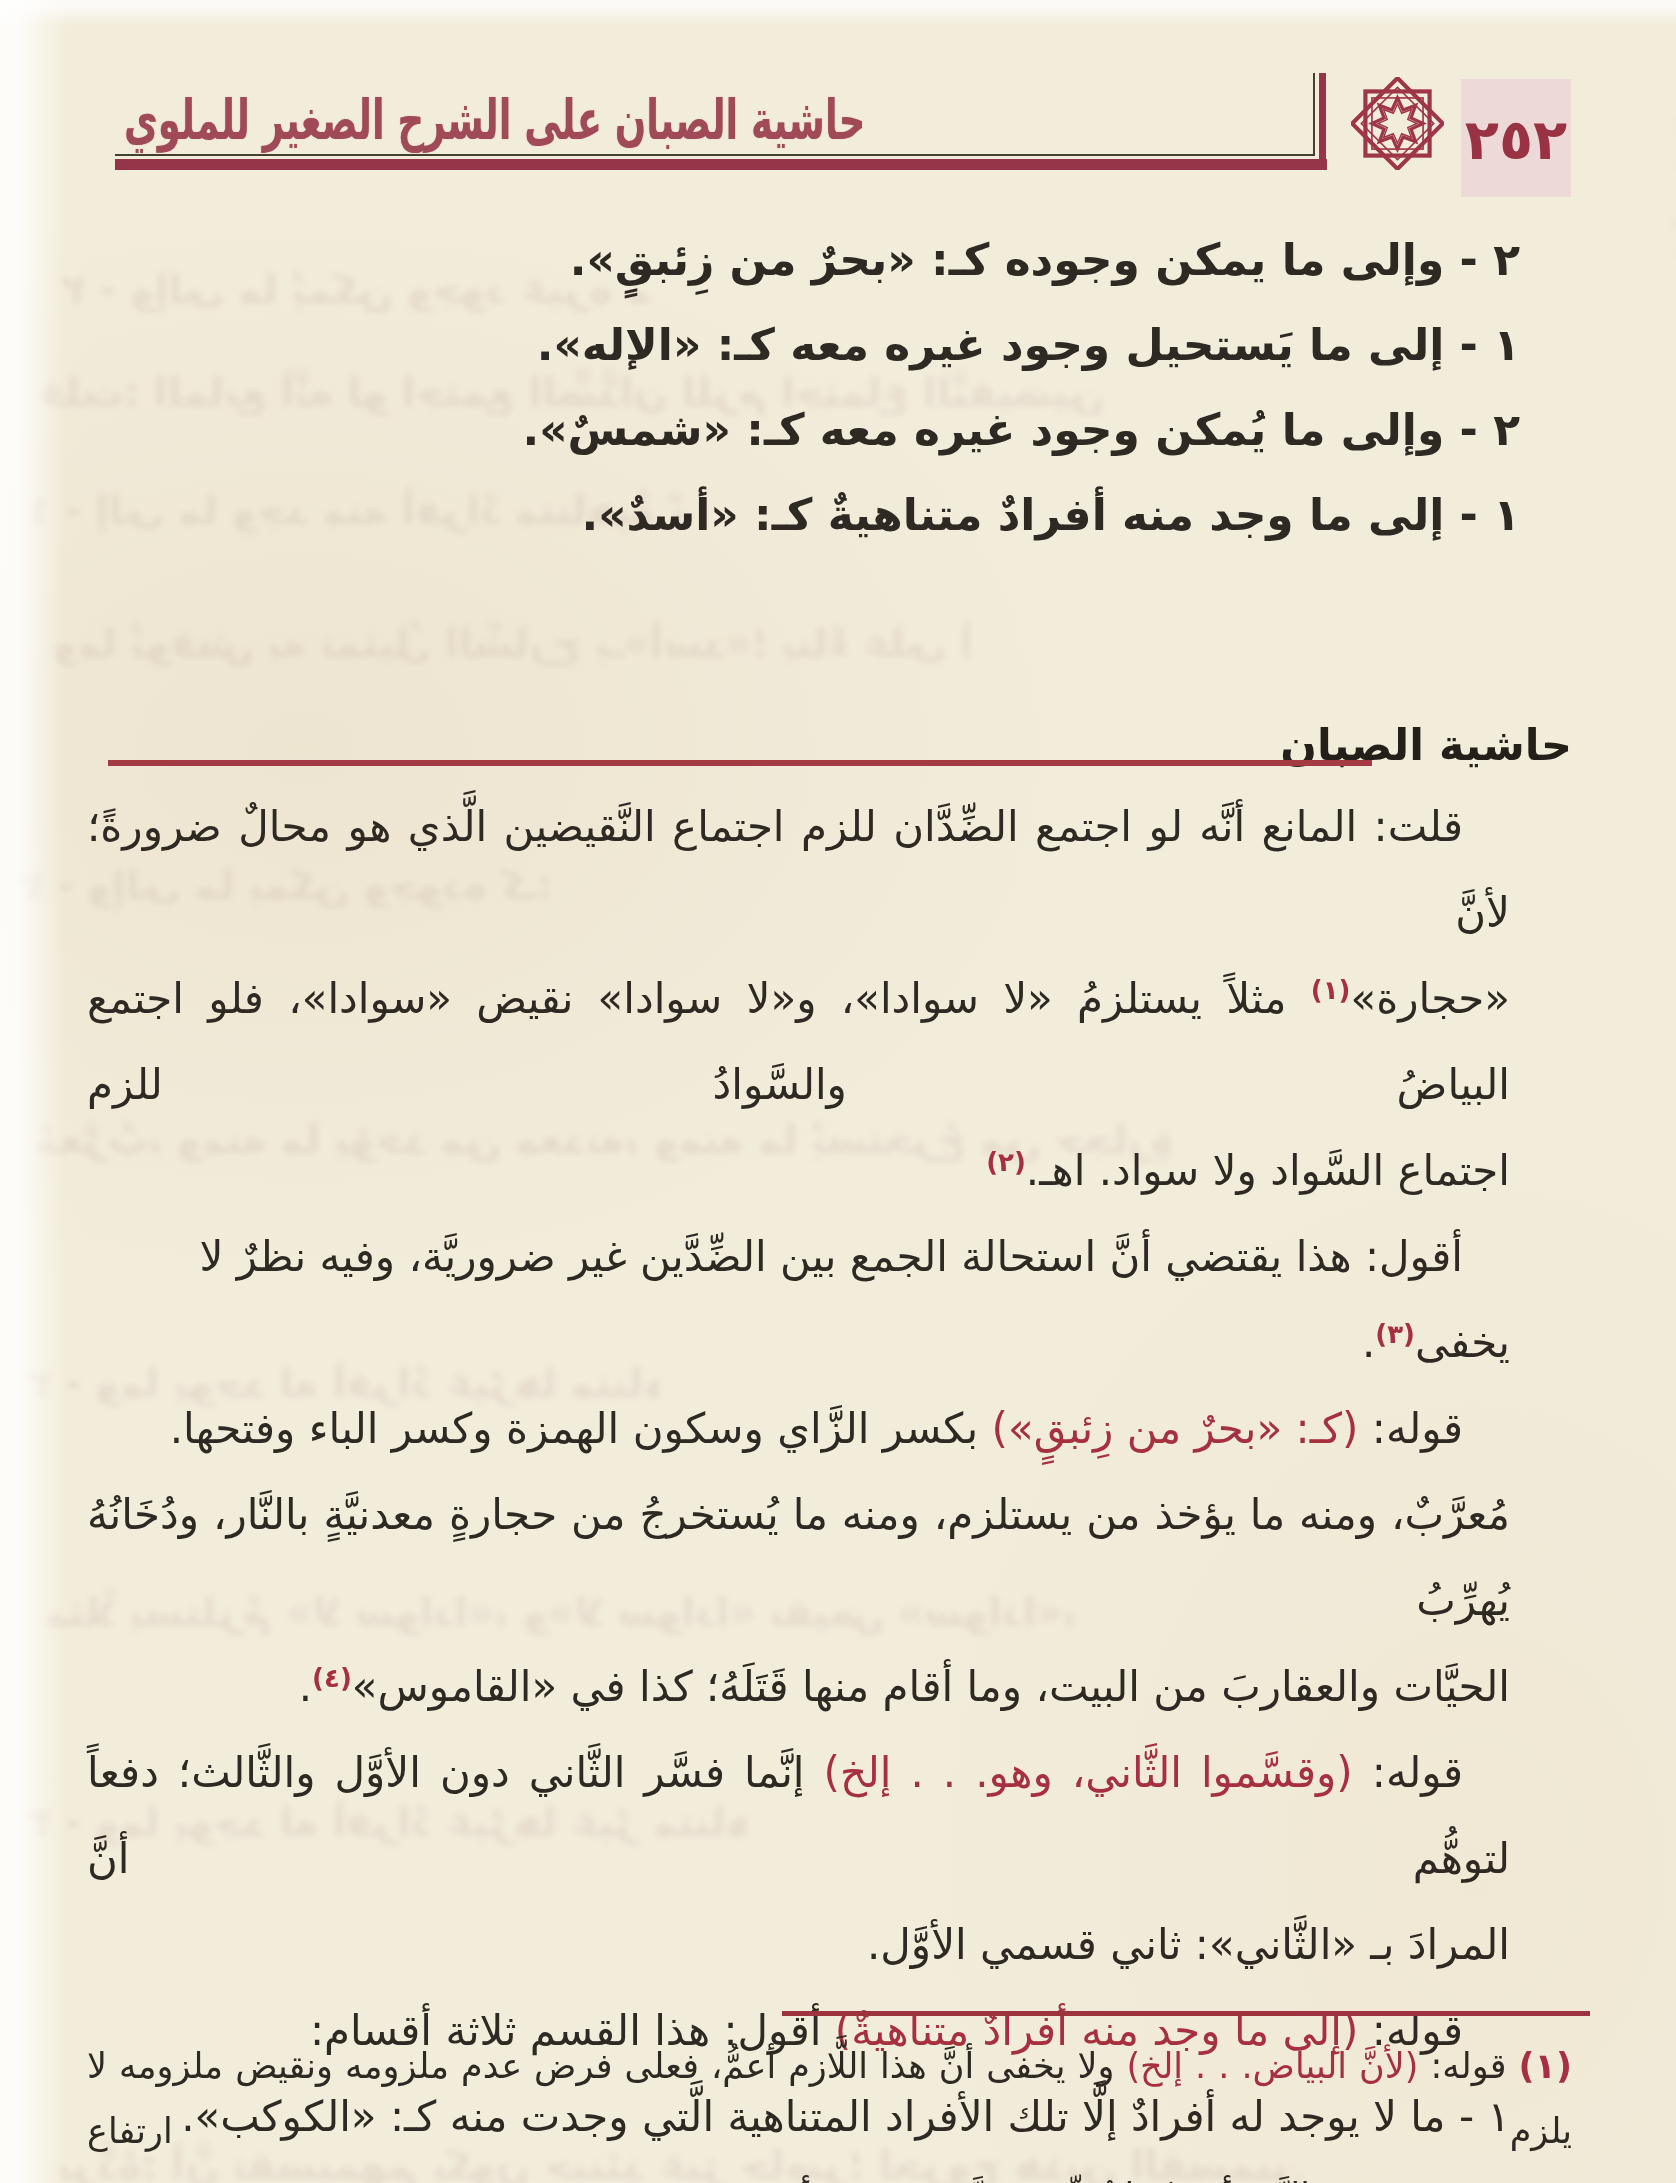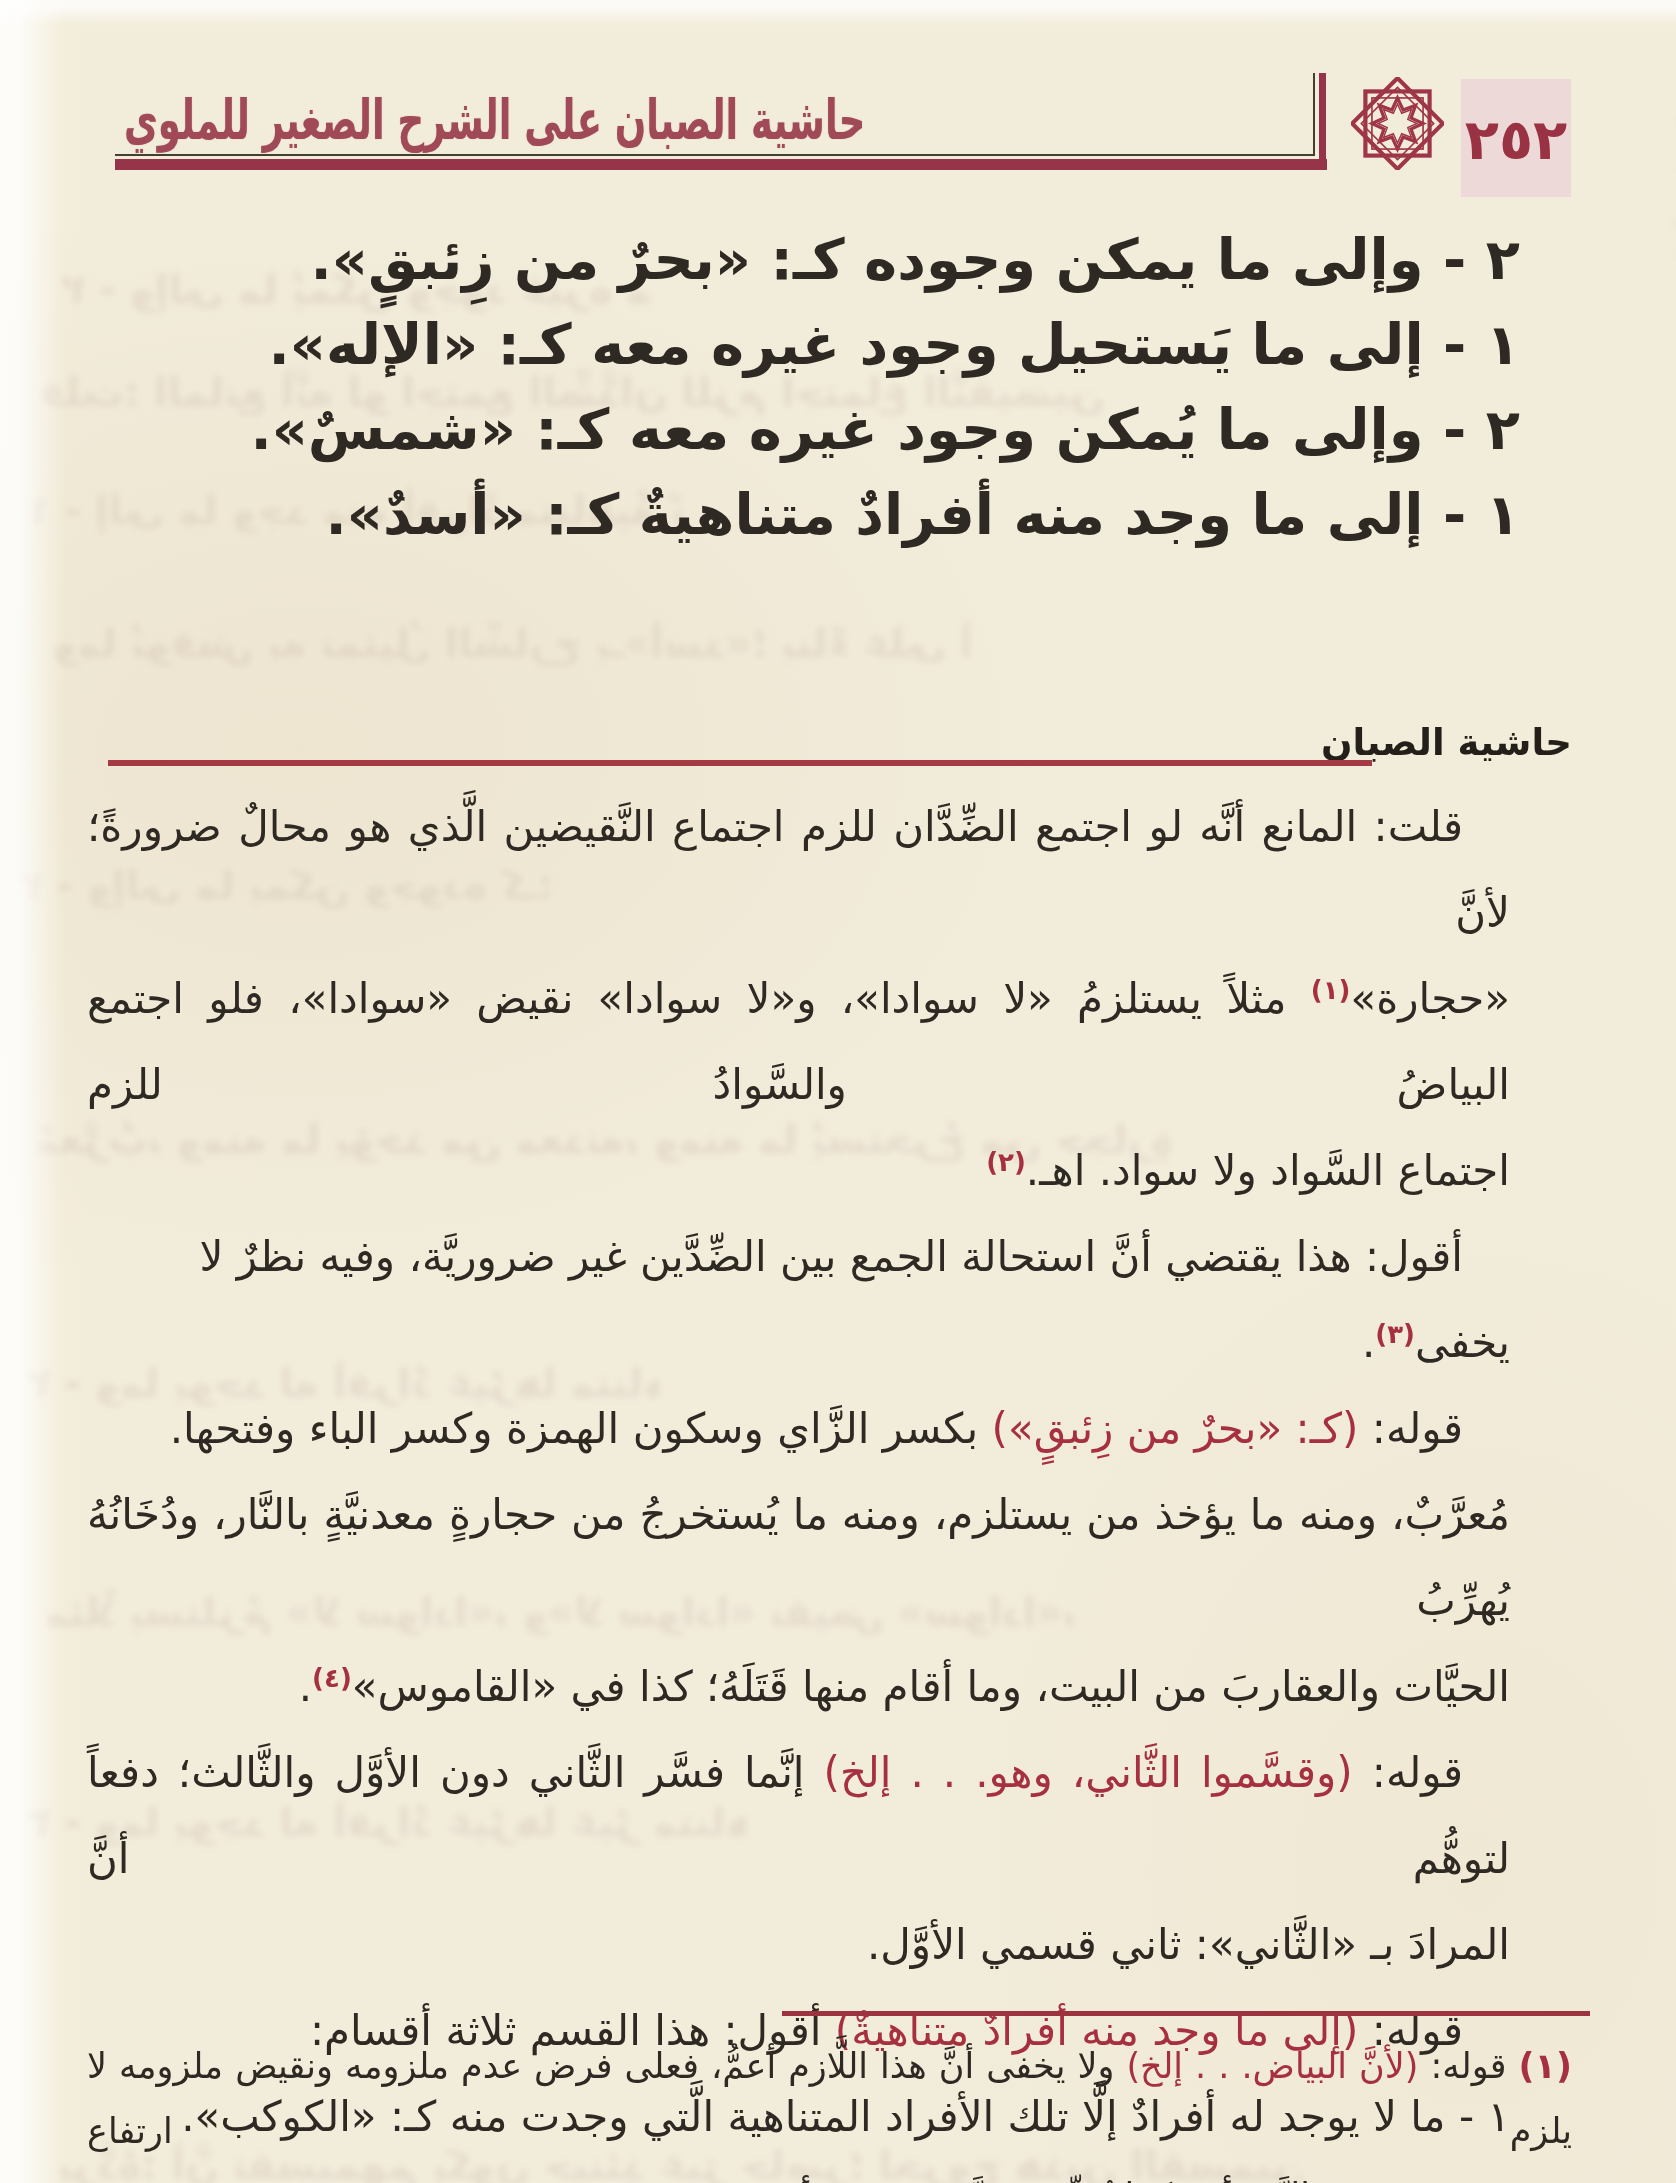--- a/index.html
+++ b/index.html
@@ -50,30 +50,30 @@
   .star-wrap{position:absolute;left:1351px;top:77px;width:93px;height:93px;}
   .numbox{
     position:absolute;left:1461px;top:79px;width:110px;height:118px;
     background:#ecd9d8;display:flex;align-items:center;justify-content:center;
   }
   .numbox span{font-size:56px;font-weight:bold;color:#993344;letter-spacing:6.1px;line-height:1;transform:translateY(1.7px);}
 
   
   .matn{
     position:absolute;top:217px;right:96px;width:1288px;z-index:2;
-    font-size:56px;line-height:85px;font-weight:bold;
+    font-size:44px;line-height:85px;font-weight:bold;
     text-align:right;
   }
   .matn .ln{white-space:nowrap;}
   .matn .num-ind{padding-right:60px;}
 
   
   .hash-label{
     position:absolute;right:104px;top:724px;z-index:2;
-    font-size:37px;font-weight:bold;color:#242019;line-height:1;
+    font-size:43px;font-weight:bold;color:#242019;line-height:1;
   }
   .hash-divider{position:absolute;left:108px;top:760px;width:1264px;height:5.7px;background:#a33a44;z-index:2;}
 
   
   .hashiya{
     position:absolute;top:784px;left:87px;width:1423px;z-index:2;
     font-size:42px;line-height:86px;
     text-align:right;color:#2e2922;
   }
   .hashiya .ln{min-height:86px;}

